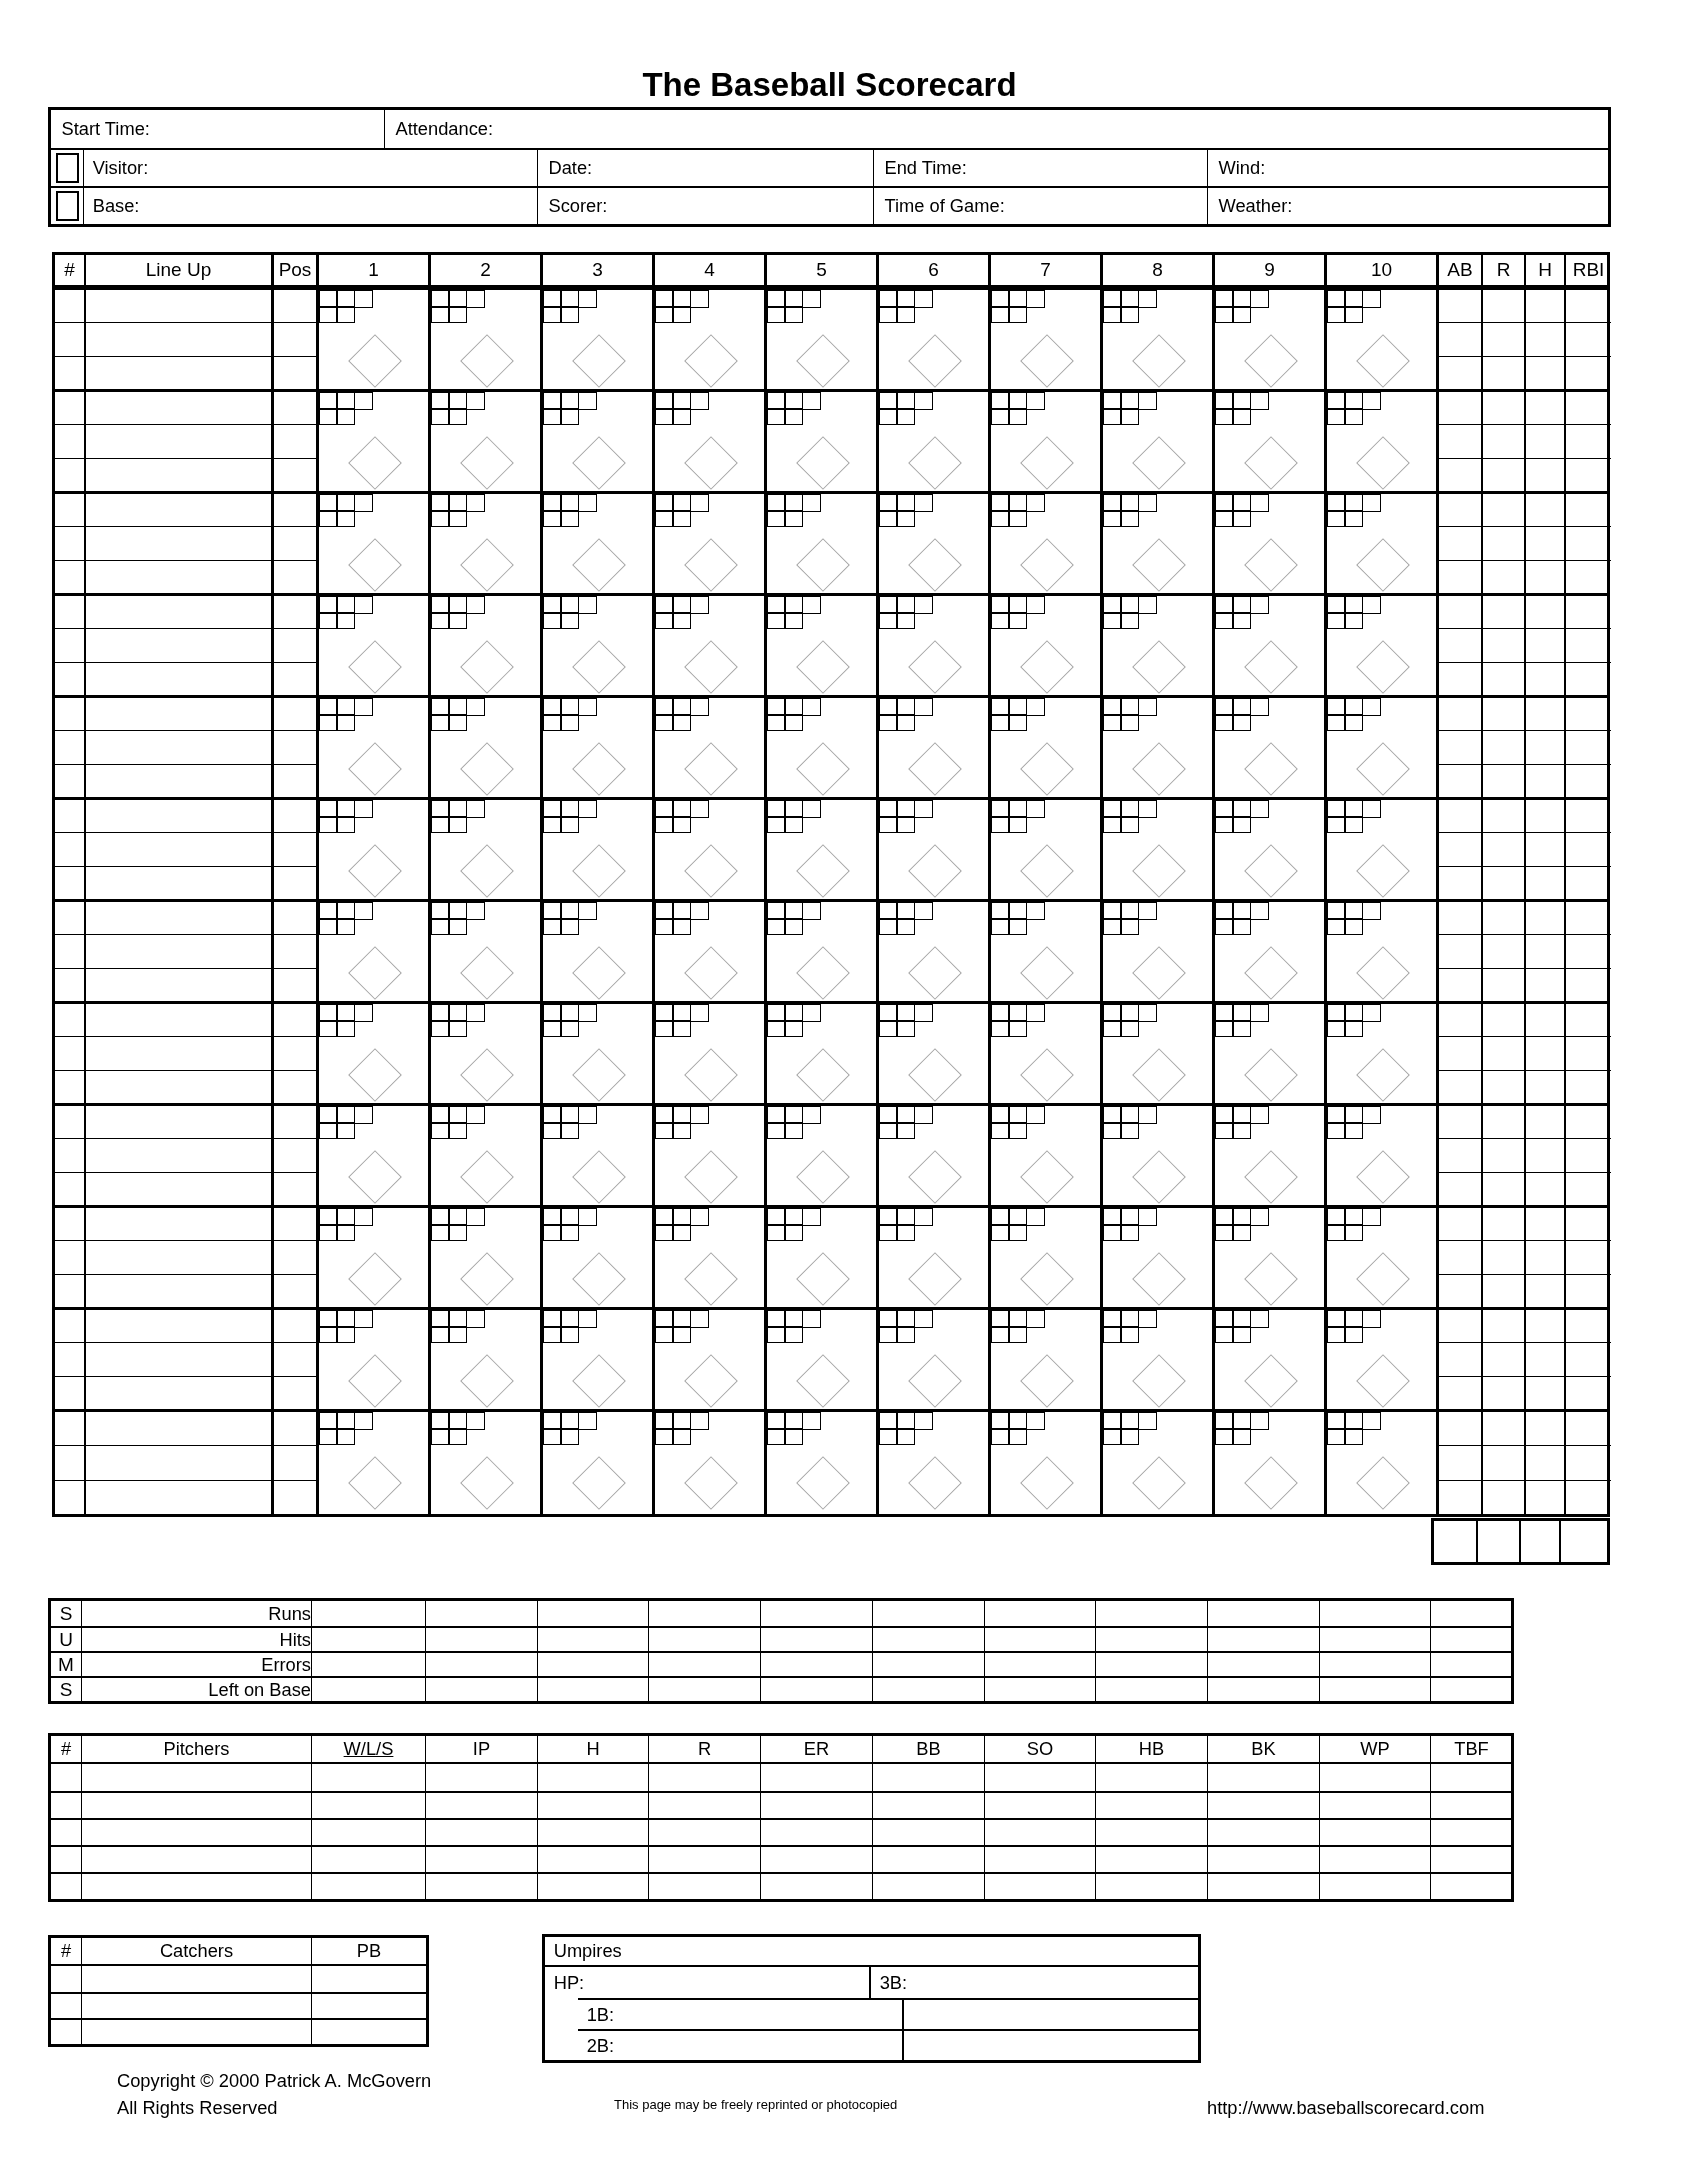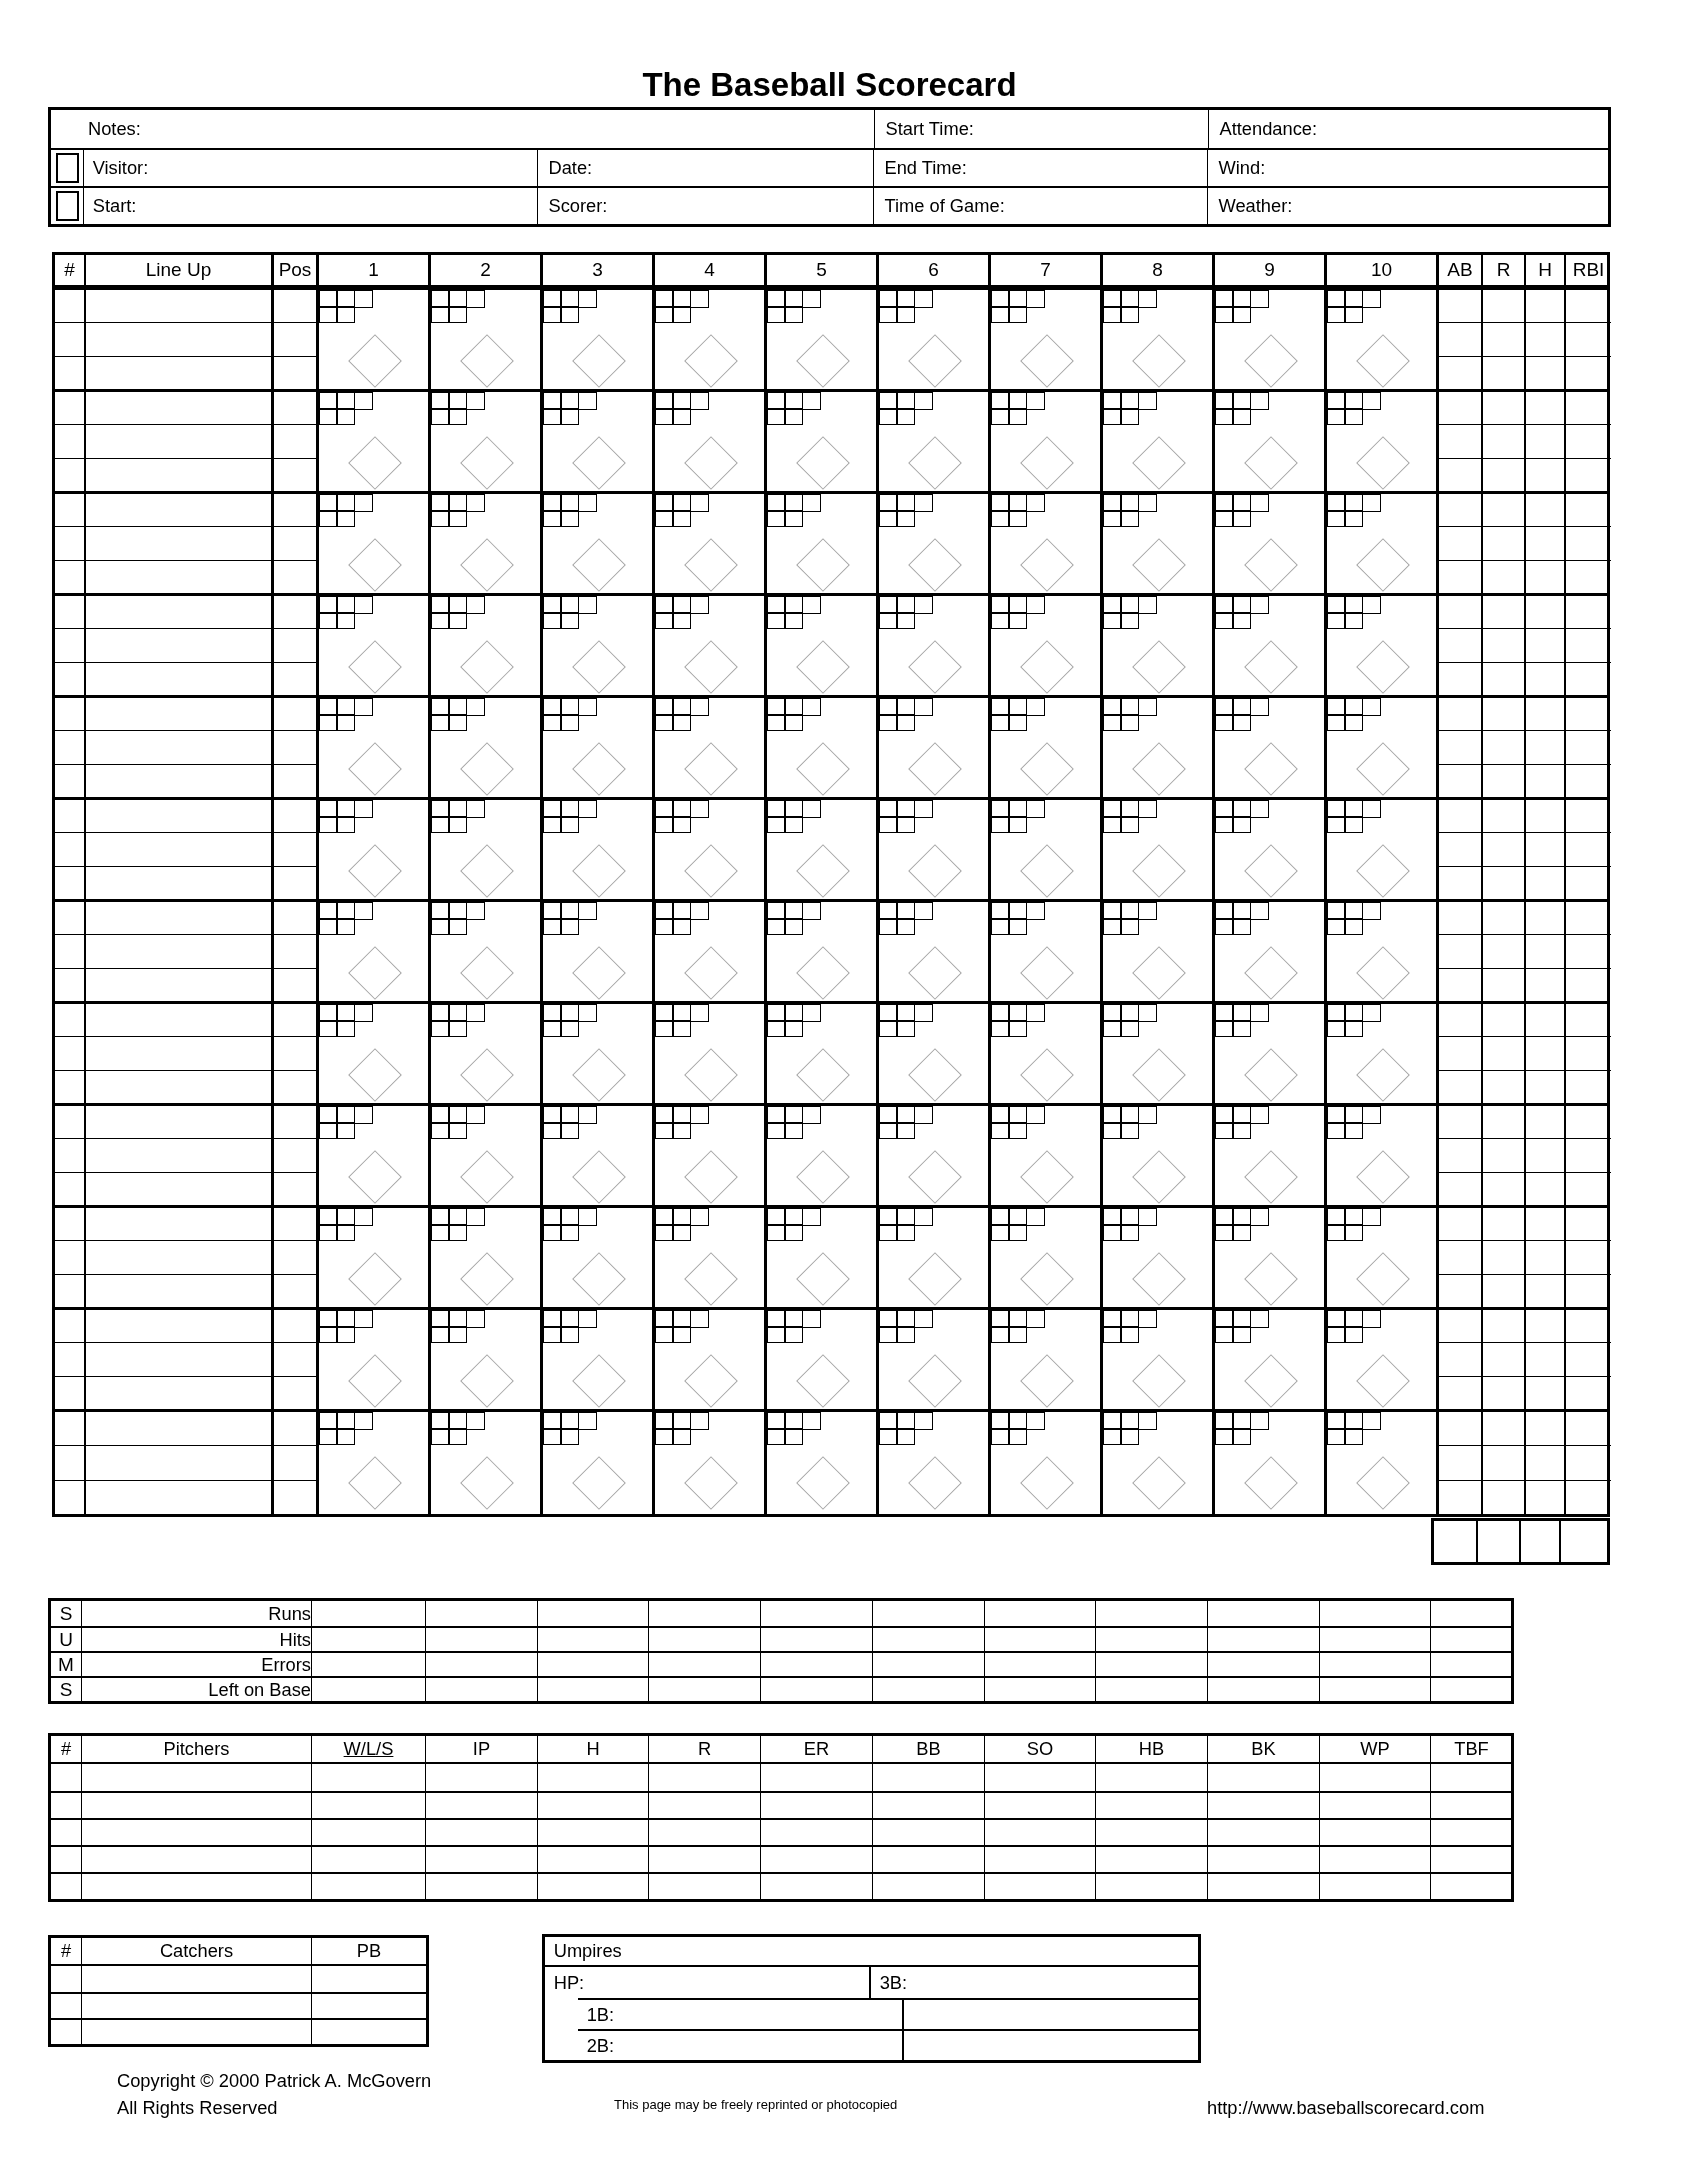--- a/index.html
+++ b/index.html
@@ -98,23 +98,20 @@
 </style>
 </head>
 <body>
 
 <div class="page">
 
   <div class="title">The Baseball Scorecard</div>
 
   <div class="info">
     <div class="irow">
-      <div class="icell iw-notes">
-        <span>Notes:</span>
-      </div>
       <div class="icell iw-start">
         <span>Start Time:</span>
       </div>
       <div class="icell iw-att last">
         <span>Attendance:</span>
       </div>
     </div>
     <div class="irow">
       <div class="icell iw-cbx">
         <div class="cbx"></div>
@@ -130,21 +127,21 @@
       </div>
       <div class="icell iw-att last">
         <span>Wind:</span>
       </div>
     </div>
     <div class="irow">
       <div class="icell iw-cbx">
         <div class="cbx"></div>
       </div>
       <div class="icell iw-team">
-        <span>Start:</span>
+        <span>Base:</span>
       </div>
       <div class="icell iw-date">
         <span>Scorer:</span>
       </div>
       <div class="icell iw-start">
         <span>Time of Game:</span>
       </div>
       <div class="icell iw-att last">
         <span>Weather:</span>
       </div>

